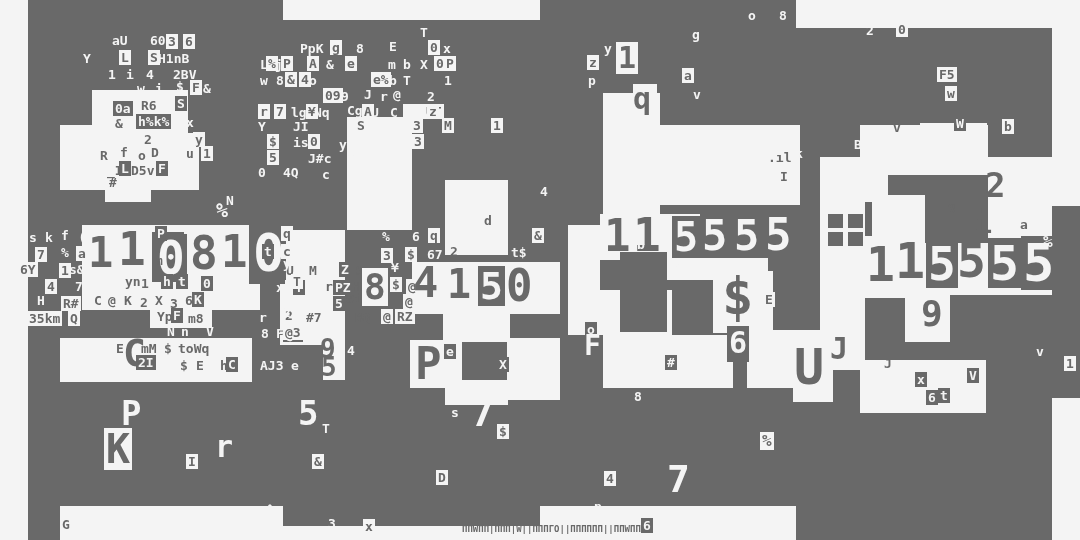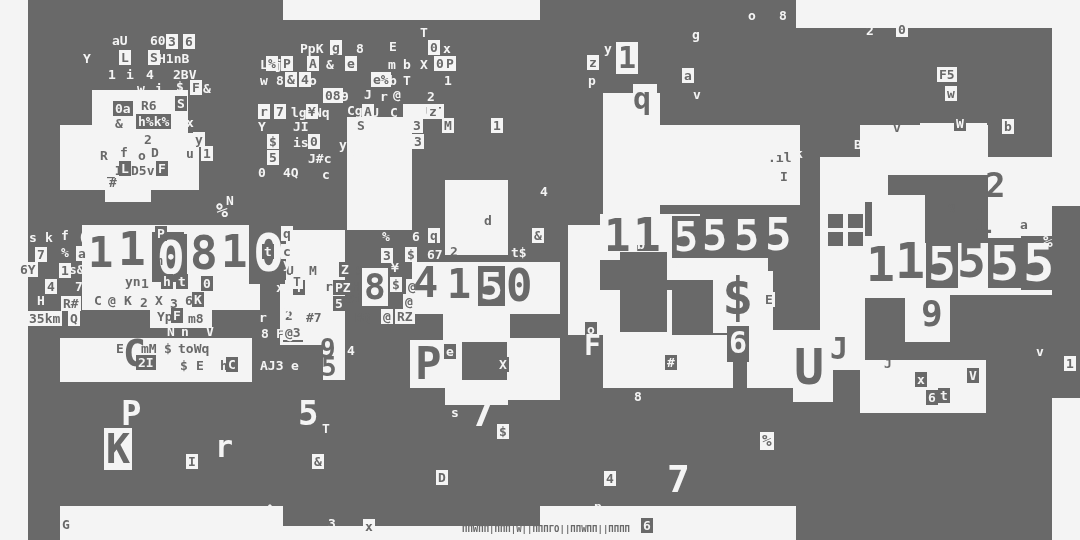--- a/index.html
+++ b/index.html
@@ -137,21 +137,21 @@
       <span class="g i" style="left: 444px; top: 56px; font-size: 13px;">P</span>
       <span class="g w" style="left: 260px; top: 74px; font-size: 13px;">w</span>
       <span class="g w" style="left: 276px; top: 74px; font-size: 13px;">8</span>
       <span class="g i" style="left: 285px; top: 72px; font-size: 13px;">&amp;</span>
       <span class="g i" style="left: 299px; top: 72px; font-size: 13px;">4</span>
       <span class="g w" style="left: 309px; top: 74px; font-size: 13px;">o</span>
       <span class="g i" style="left: 371px; top: 72px; font-size: 13px;">e%</span>
       <span class="g w" style="left: 389px; top: 74px; font-size: 13px;">b</span>
       <span class="g w" style="left: 403px; top: 74px; font-size: 13px;">T</span>
       <span class="g w" style="left: 444px; top: 74px; font-size: 13px;">1</span>
-      <span class="g i" style="left: 323px; top: 88px; font-size: 13px;">08</span>
+      <span class="g i" style="left: 323px; top: 88px; font-size: 13px;">09</span>
       <span class="g w" style="left: 341px; top: 90px; font-size: 13px;">9</span>
       <span class="g w" style="left: 364px; top: 88px; font-size: 13px;">J</span>
       <span class="g w" style="left: 380px; top: 90px; font-size: 13px;">r</span>
       <span class="g w" style="left: 393px; top: 88px; font-size: 13px;">@</span>
       <span class="g w" style="left: 427px; top: 90px; font-size: 13px;">2</span>
       <span class="g i" style="left: 258px; top: 104px; font-size: 13px;">r</span>
       <span class="g i" style="left: 274px; top: 104px; font-size: 13px;">7</span>
       <span class="g w" style="left: 291px; top: 106px; font-size: 13px;">lg</span>
       <span class="g i" style="left: 306px; top: 104px; font-size: 13px;">¥</span>
       <span class="g w" style="left: 314px; top: 106px; font-size: 13px;">Nq</span>
@@ -344,21 +344,21 @@
       <span class="g i" style="left: 104px; top: 428px; font-size: 40px;">K</span>
       <span class="g w" style="left: 215px; top: 432px; font-size: 30px;">r</span>
       <span class="g i" style="left: 186px; top: 454px; font-size: 13px;">I</span>
       <span class="g w" style="left: 298px; top: 396px; font-size: 34px;">5</span>
       <span class="g w" style="left: 322px; top: 422px; font-size: 13px;">T</span>
       <span class="g i" style="left: 312px; top: 454px; font-size: 13px;">&amp;</span>
       <span class="g w" style="left: 266px; top: 503px; font-size: 13px;">^</span>
       <span class="g i" style="left: 60px; top: 517px; font-size: 13px;">G</span>
       <span class="g w" style="left: 328px; top: 517px; font-size: 13px;">3</span>
       <span class="g i" style="left: 363px; top: 519px; font-size: 13px;">x</span>
-      <span class="g d" style="left: 462px; top: 525px; font-size: 9px;">ΠΠWΠΠ|ΠΠΠ|W||ΠΠΠΓΟ||ΠΠWΠΠ||ΠΠΠΠ</span>
+      <span class="g d" style="left: 462px; top: 525px; font-size: 9px;">ΠΠWΠΠ|ΠΠΠ|W||ΠΠΠΓΟ||ΠΠΠΠΠΠ||ΠΠWΠΠ</span>
       <span class="g w" style="left: 594px; top: 500px; font-size: 13px;">p</span>
       <span class="g wc" style="left: 641px; top: 518px; font-size: 13px;">6</span>
       <span class="g d" style="left: 884px; top: 357px; font-size: 13px;">J</span>
       <span class="g wc" style="left: 915px; top: 372px; font-size: 13px;">x</span>
       <span class="g wc" style="left: 926px; top: 390px; font-size: 13px;">6</span>
       <span class="g wc" style="left: 938px; top: 388px; font-size: 13px;">t</span>
       <span class="g wc" style="left: 967px; top: 368px; font-size: 13px;">V</span>
       <span class="g i" style="left: 1064px; top: 356px; font-size: 13px;">1</span>
       <span class="g w" style="left: 1036px; top: 345px; font-size: 13px;">v</span>
       <span class="g i" style="left: 760px; top: 432px; font-size: 16px;">%</span>

